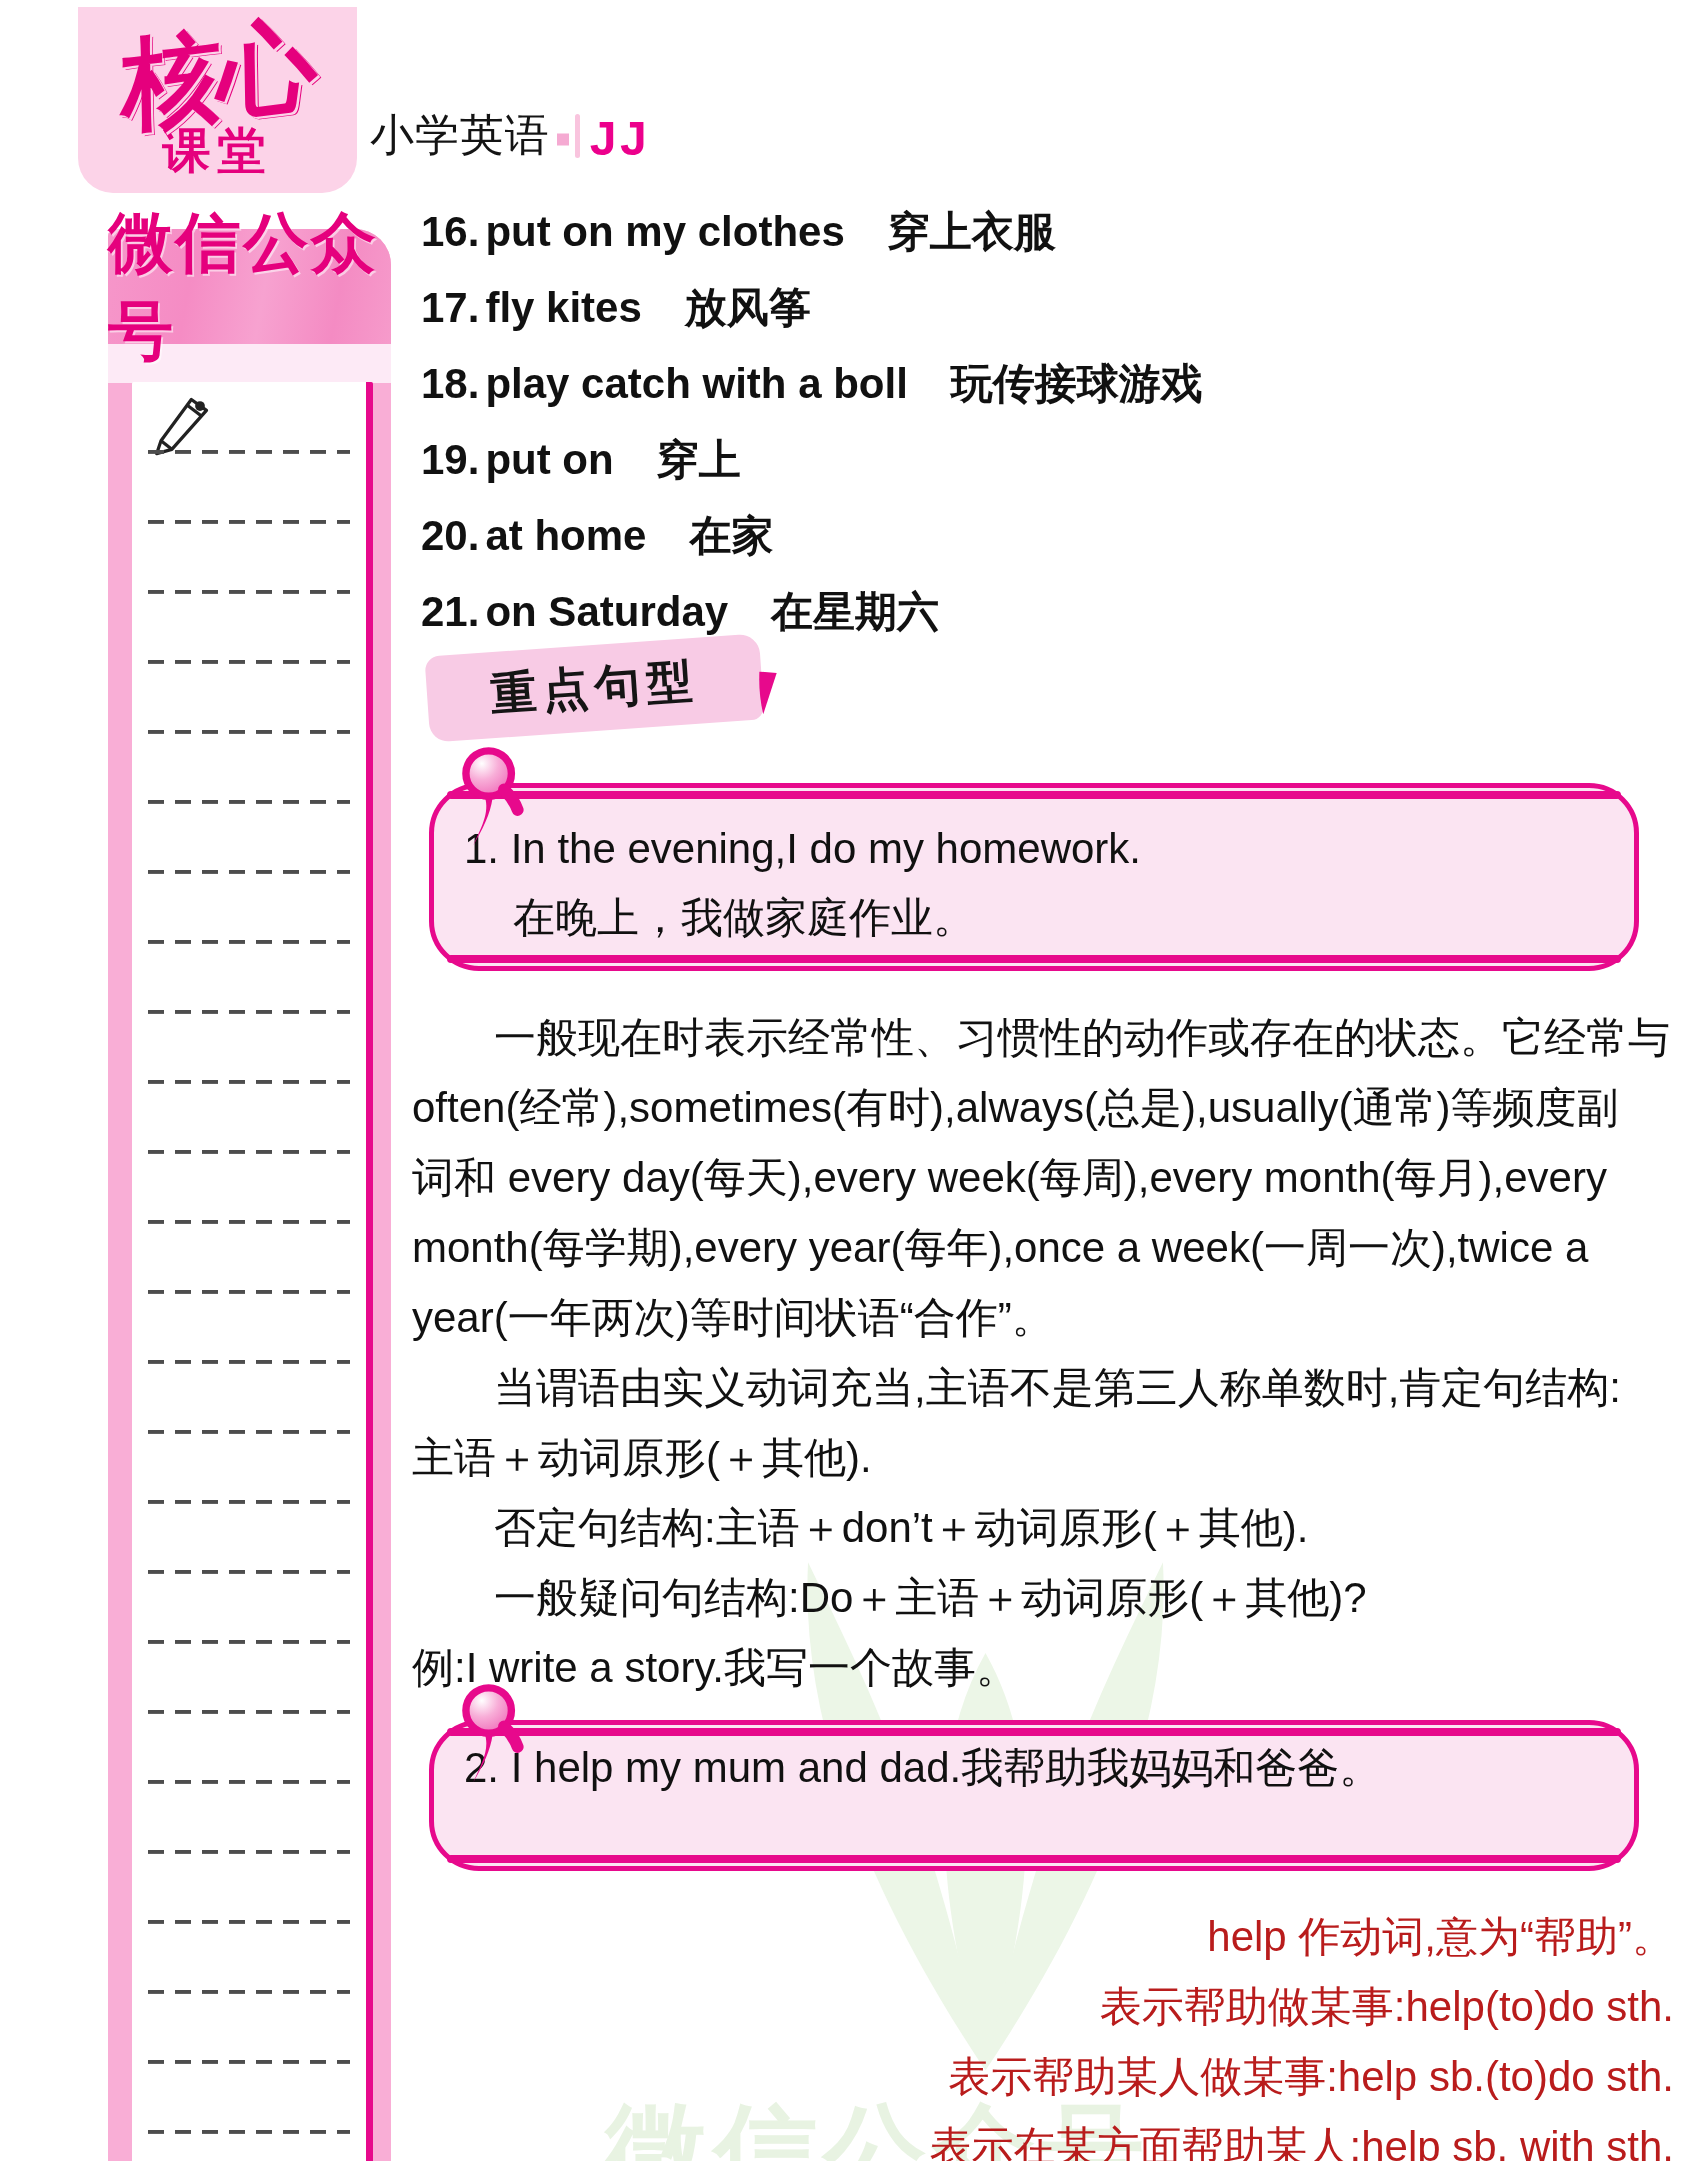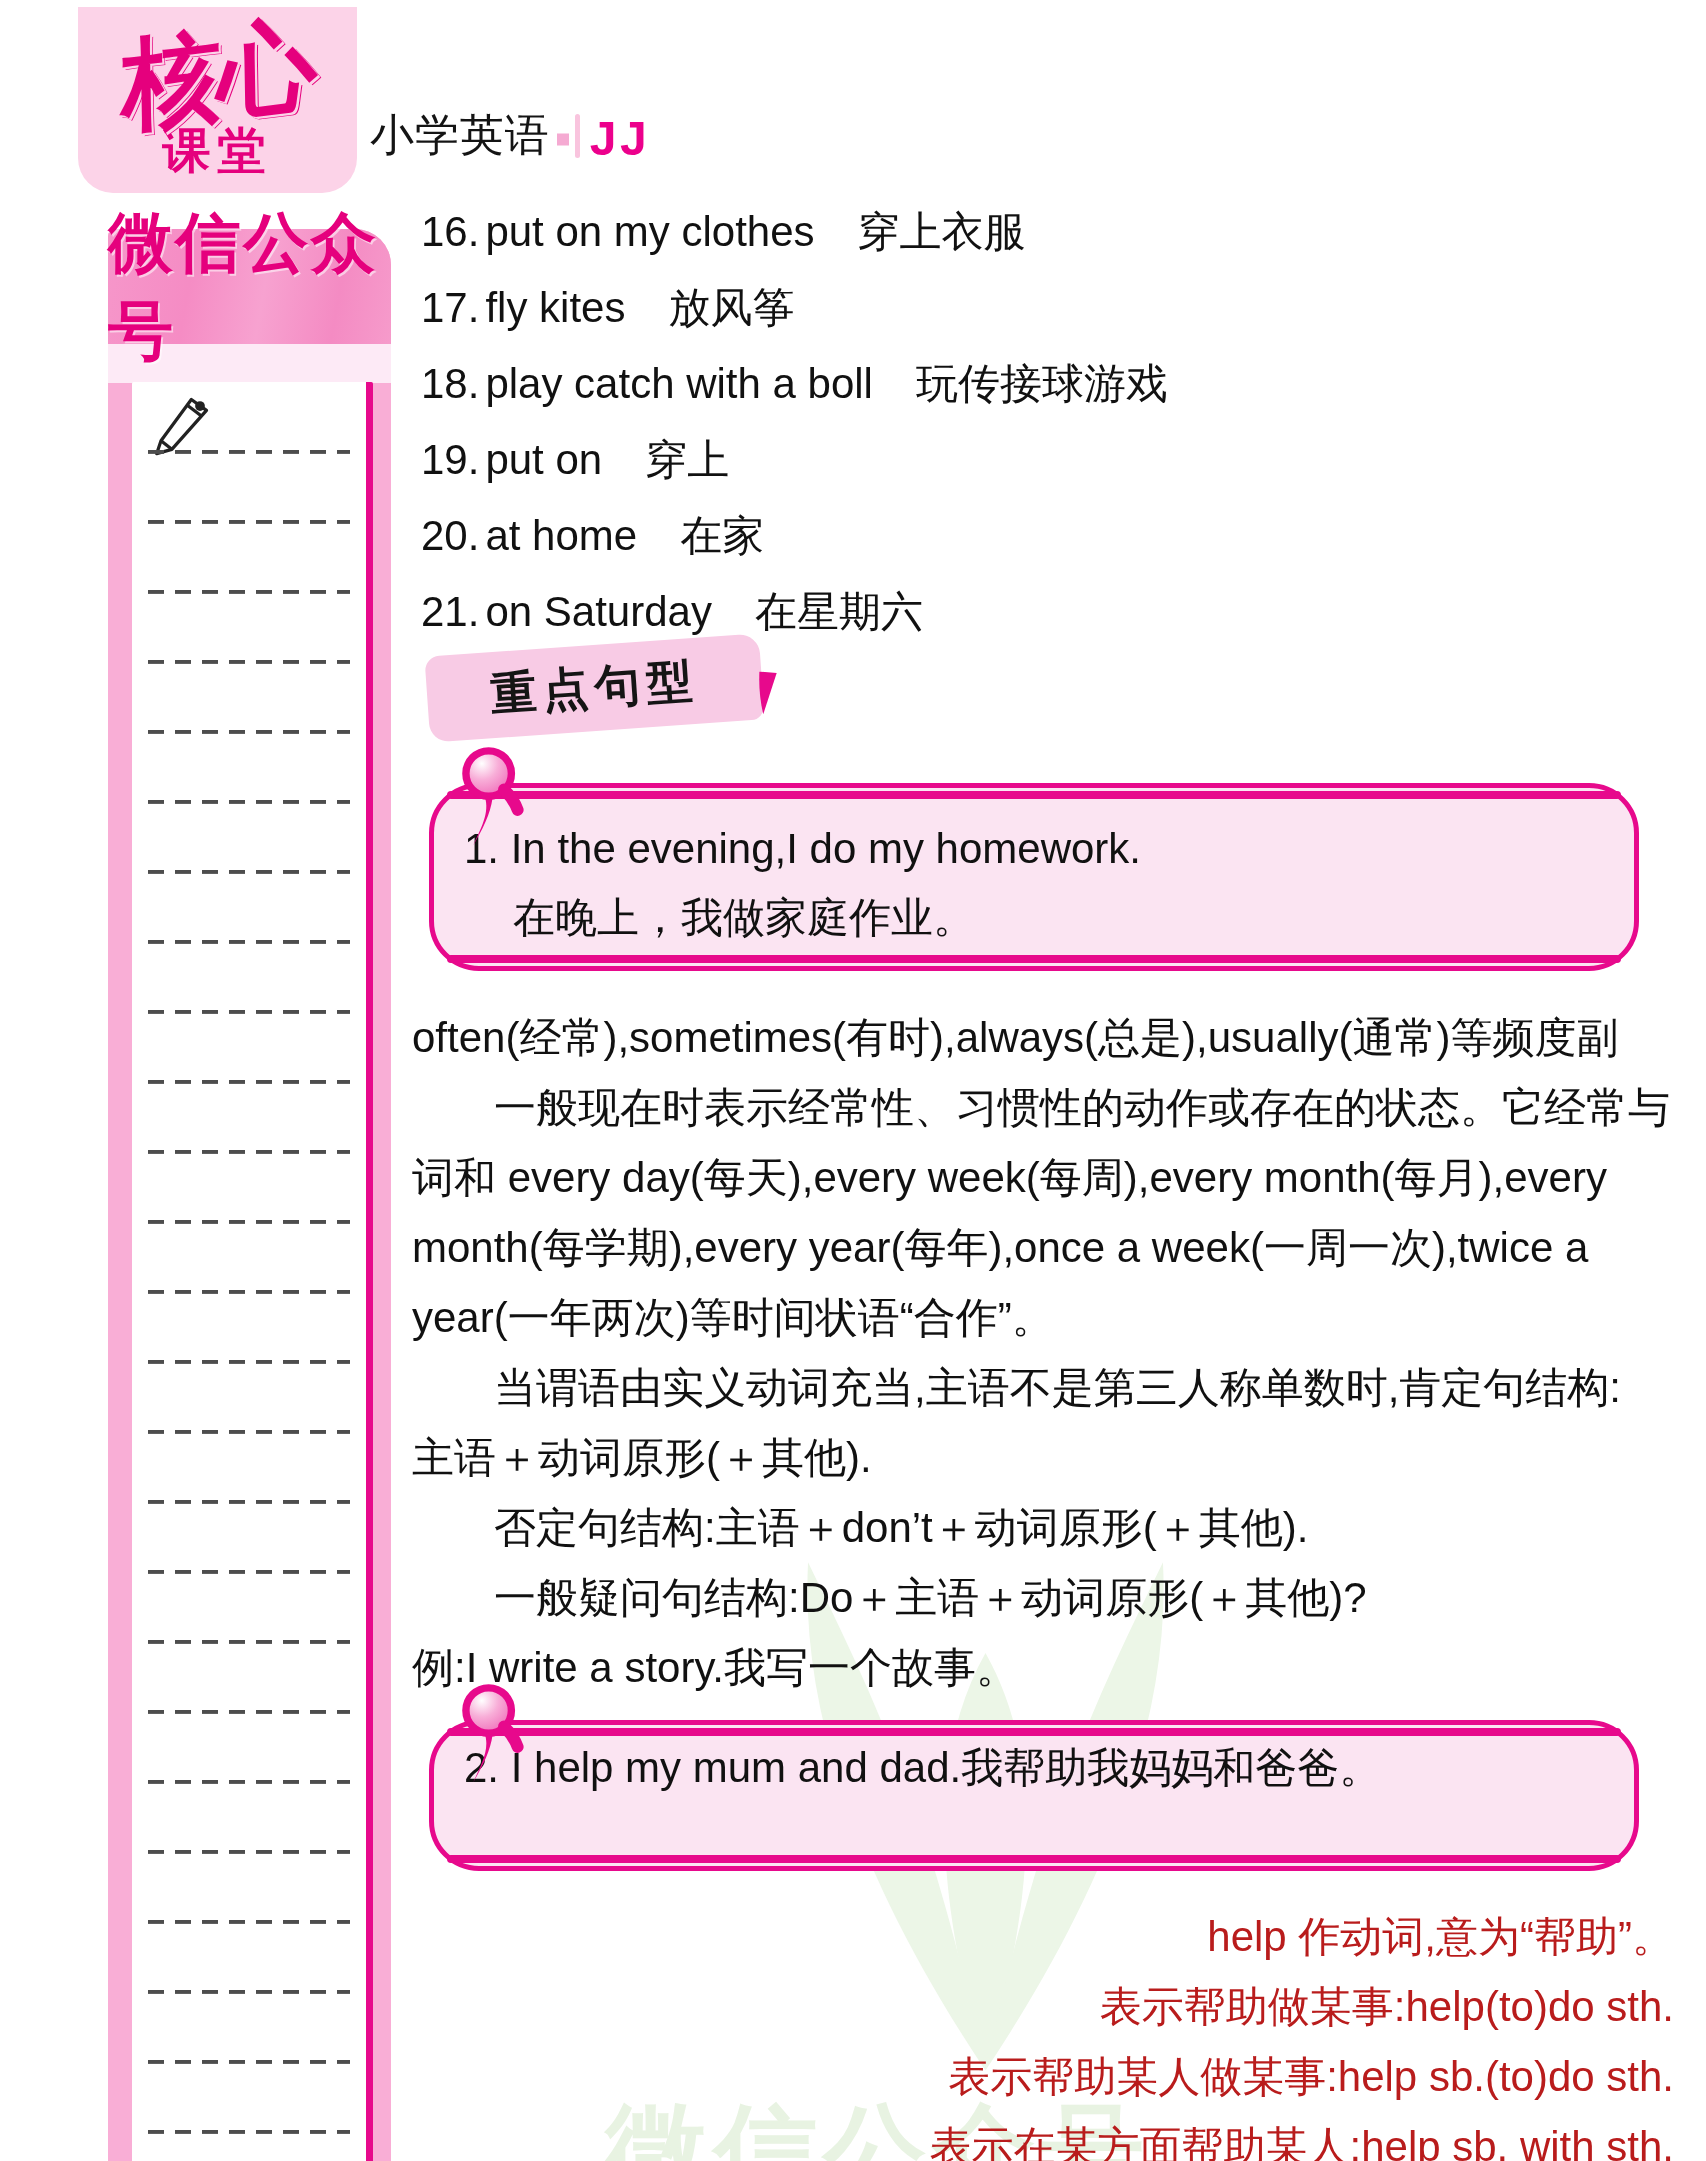--- a/index.html
+++ b/index.html
@@ -57,21 +57,21 @@
     border-radius:1.7px;
   }
   .pencil{position:absolute;left:16.4px;top:11.2px;width:65px;height:65px;}
   .nb-lines{position:absolute;left:7%;right:7%;top:68px;}
   .nb-line{
     height:70px;
     background:repeating-linear-gradient(90deg,#4d4d4d 0 16.4px,transparent 16.4px 27px);
     background-size:100% 3.9px;background-repeat:no-repeat;background-position:top left;
   }
   
-  .vocab-list{position:absolute;left:421px;top:194px;z-index:1;}
+  .vocab-list{position:absolute;left:421px;top:194px;z-index:1;font-weight:bold;}
   .vocab-item{height:76px;display:flex;align-items:center;font-size:42px;color:#111;}
   .vocab-num{}
   .vocab-en{margin-left:6px;}
   .vocab-zh{margin-left:43px;}
   
   .section-banner{
     position:absolute;left:427px;top:645px;width:335px;height:86px;z-index:1;
     background:#f8cbe5;border-radius:14.7px 20px 13px 19px;
     transform:rotate(-4deg);
     display:flex;align-items:center;justify-content:center;
@@ -228,22 +228,22 @@
     <svg class="magnifier" viewBox="0 0 120 190">
       <circle cx="55" cy="52" r="40" fill="url(#mgrad)" stroke="#e7098c" stroke-width="13"></circle>
       <path d="M82 80 Q100 98 106 116" stroke="#e7098c" stroke-width="21" stroke-linecap="round" fill="none"></path>
       <path d="M48 92 C58 122 40 150 28 178 C44 150 58 124 62 94 Z" fill="#e7098c"></path>
     </svg>
     <div class="line l1">1. In the evening,I do my homework.</div>
     <div class="line l2">在晚上，我做家庭作业。</div>
   </div>
 
   <div class="grammar-block">
+    <div class="tline indent">一般现在时表示经常性、习惯性的动作或存在的状态。它经常与</div>
     <div class="tline">often(经常),sometimes(有时),always(总是),usually(通常)等频度副</div>
-    <div class="tline indent">一般现在时表示经常性、习惯性的动作或存在的状态。它经常与</div>
     <div class="tline">词和 every day(每天),every week(每周),every month(每月),every</div>
     <div class="tline">month(每学期),every year(每年),once a week(一周一次),twice a</div>
     <div class="tline">year(一年两次)等时间状语“合作”。</div>
     <div class="tline indent">当谓语由实义动词充当,主语不是第三人称单数时,肯定句结构:</div>
     <div class="tline">主语＋动词原形(＋其他).</div>
     <div class="tline indent">否定句结构:主语＋don’t＋动词原形(＋其他).</div>
     <div class="tline indent">一般疑问句结构:Do＋主语＋动词原形(＋其他)?</div>
     <div class="tline">例:I write a story.我写一个故事。</div>
   </div>
 

